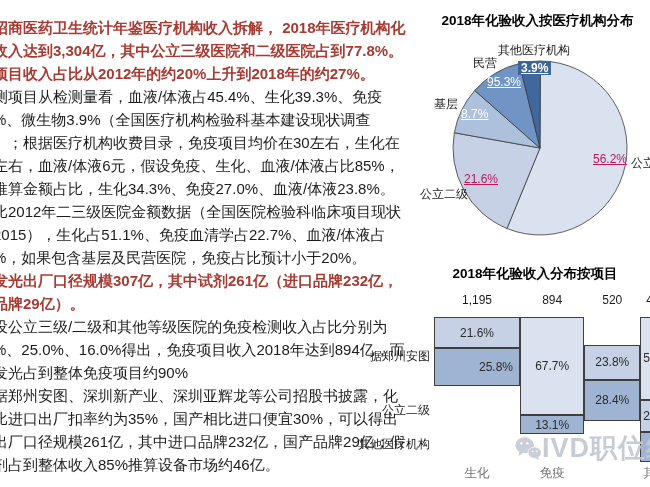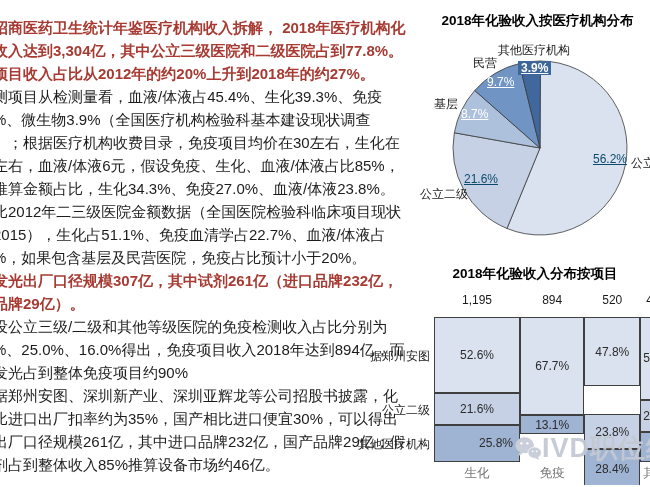--- a/index.html
+++ b/index.html
@@ -13,21 +13,21 @@
   .doc-line.red{color:#a73b33;font-weight:bold;}
 
   
   #pie-wrap{position:absolute;left:420px;top:0;width:235px;height:252px;}
   .chart-title{position:absolute;left:0;right:0;top:12px;text-align:center;
                font-size:13.5px;font-weight:bold;color:#000;}
   #pie-svg{position:absolute;left:32px;top:60px;}
   .pie-label{position:absolute;font-size:12px;color:#1a1a1a;white-space:nowrap;}
   .pie-val{position:absolute;font-size:12px;white-space:nowrap;text-decoration:underline;}
   .pie-val.light{color:#ffffff;}
-  .pie-val.dark{color:#0c4a6e;}
+  .pie-val.dark{color:#be185d;}
   #pie-val-other{background:#3d6699;color:#fff;padding:0 3px;font-weight:bold;}
 
   
   #mekko-title-wrap{position:absolute;left:420px;top:255px;width:230px;height:30px;}
   #mekko-wrap{position:absolute;left:434px;top:285px;width:216px;height:200px;overflow:hidden;}
   #mekko-chart{position:absolute;left:0;top:32px;width:216px;height:145px;}
   .mekko-col{position:absolute;top:0;height:145px;}
   .mekko-seg{position:relative;width:100%;box-sizing:border-box;border:1px solid #3f3f3f;
              display:flex;align-items:center;justify-content:center;
              font-size:12px;color:#2b2b2b;overflow:hidden;}
@@ -78,21 +78,21 @@
         <path d="M 88 88 L 54.96 168.48 A 87 87 0 0 1 2.34 72.77 Z" fill="#c6d1e5" stroke="#3a3a3a" stroke-width="0.8"></path>
         <path d="M 88 88 L 2.34 72.77 A 87 87 0 0 1 22.74 30.47 Z" fill="#aec1dc" stroke="#3a3a3a" stroke-width="0.8"></path>
         <path d="M 88 88 L 22.74 30.47 A 87 87 0 0 1 67.42 3.47 Z" fill="#7094c4" stroke="#3a3a3a" stroke-width="0.8"></path>
         <path d="M 88 88 L 67.42 3.47 A 87 87 0 0 1 88.55 1.00 Z" fill="#40689c" stroke="#3a3a3a" stroke-width="0.8"></path>
       </svg>
 
     <div class="pie-label" style="left:78px;top:42px">其他医疗机构</div>
     <div class="pie-val" id="pie-val-other" style="left:98px;top:61px">3.9%</div>
 
     <div class="pie-label" style="left:53px;top:55px">民营</div>
-    <div class="pie-val light" style="left:67px;top:75px">9.7%</div>
+    <div class="pie-val light" style="left:67px;top:75px">95.3%</div>
 
     <div class="pie-label" style="left:14px;top:96px">基层</div>
     <div class="pie-val light" style="left:41px;top:107px">8.7%</div>
 
     <div class="pie-val dark" style="left:44px;top:172px">21.6%</div>
     <div class="pie-label" style="left:0px;top:186px">公立二级</div>
 
     <div class="pie-val dark" style="left:173px;top:152px">56.2%</div>
     <div class="pie-label" style="left:211px;top:155px">公立</div>
   </div>
@@ -101,30 +101,28 @@
     <div class="chart-title" style="top:10px">2018年化验收入分布按项目</div>
   </div>
   <div id="mekko-rows">
       <span class="mekko-rowlabel" style="top: 63.135px;">据郑州安图</span>
       <span class="mekko-rowlabel" style="top: 116.93px;">公立二级</span>
       <span class="mekko-rowlabel" style="top: 151.295px;">其他医疗机构</span>
     </div>
   <div id="mekko-wrap">
     <div id="mekko-chart">
         <div class="mekko-col" style="left: 0px; width: 86px;">
-          <div class="mekko-seg" style="height: 76.27px; background: rgb(219, 226, 239);">52.6%</div>
           <div class="mekko-seg" style="height: 31.32px; background: rgb(198, 209, 229);">21.6%</div>
           <div class="mekko-seg" style="height: 37.41px; background: rgb(159, 179, 211); padding-left: 38px;">25.8%</div>
         </div>
         <div class="mekko-col" style="left: 86px; width: 64.3381px;">
           <div class="mekko-seg" style="height: 98.165px; background: rgb(219, 226, 239);">67.7%</div>
           <div class="mekko-seg" style="height: 18.995px; background: rgb(159, 179, 211);">13.1%</div>
         </div>
         <div class="mekko-col" style="left: 150.338px; width: 55.846px;">
-          <div class="mekko-seg" style="height: 69.31px; background: rgb(219, 226, 239);">47.8%</div>
           <div class="mekko-seg" style="height: 34.51px; background: rgb(198, 209, 229); margin-top: 28px;">23.8%</div>
           <div class="mekko-seg" style="height: 41.18px; background: rgb(159, 179, 211);">28.4%</div>
         </div>
         <div class="mekko-col" style="left: 206.184px; width: 60px;">
           <div class="mekko-seg left-align" style="height: 82.65px; background: rgb(219, 226, 239);">57</div>
           <div class="mekko-seg left-align" style="height: 31.9px; background: rgb(198, 209, 229);">22</div>
           <div class="mekko-seg left-align" style="height: 30.45px; background: rgb(159, 179, 211);"></div>
         </div>
       </div>
   <span class="mekko-total" style="left: 43px; transform: translateX(-50%);">1,195</span>

